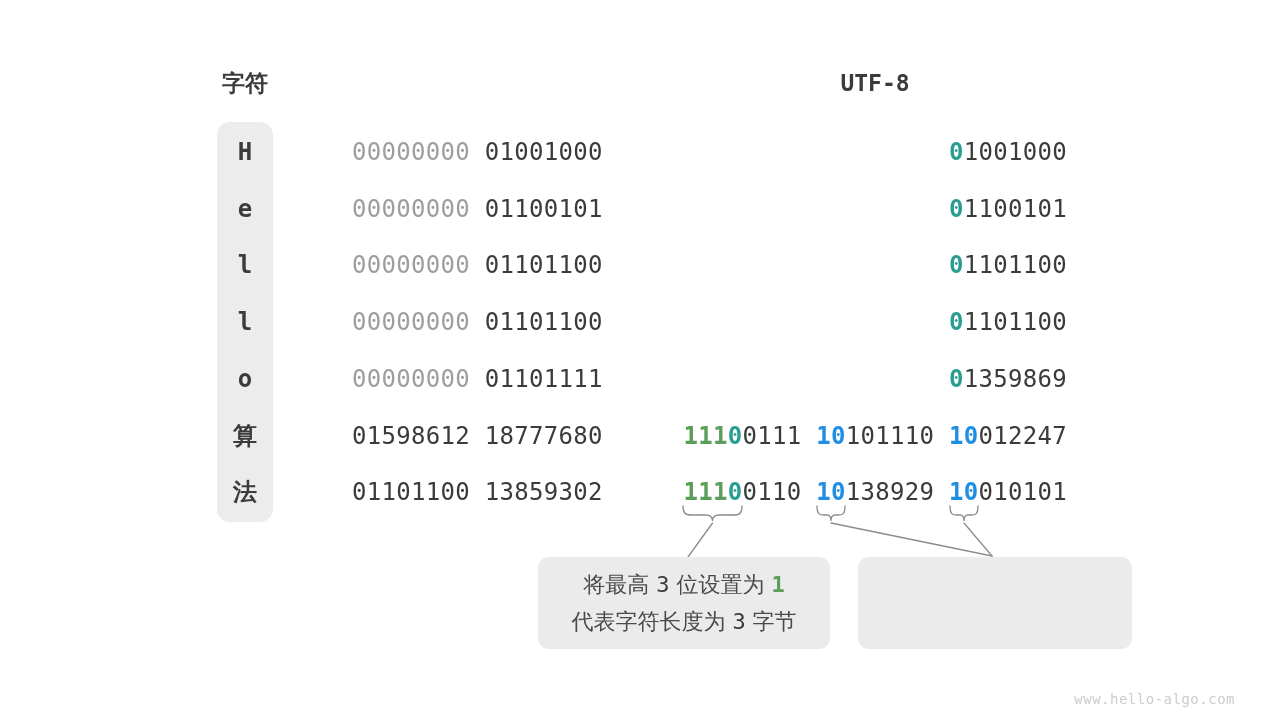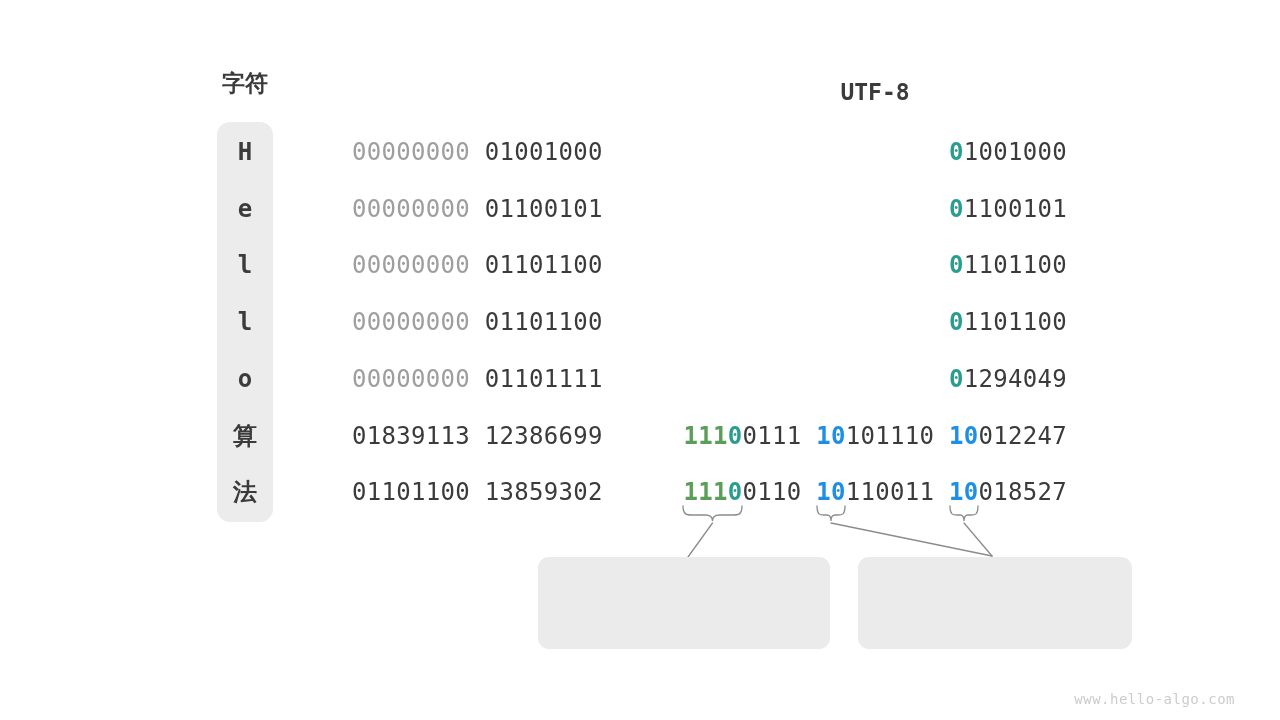--- a/index.html
+++ b/index.html
@@ -47,58 +47,60 @@
     letter-spacing:0.5px;
   }
   svg.overlay{position:absolute;left:0;top:0;pointer-events:none;}
 </style>
 </head>
 <body>
 
 <div id="canvas">
 
   <div class="hdr hdr-cjk" style="left:205px;width:80px;">字符</div>
-  <div class="hdr" style="left:795px;width:160px;margin-top:9px;">UTF-8</div>
+  <div class="hdr" style="left:795px;width:160px;">UTF-8</div>
 
   <div class="char-col-bg"></div>
 
   <div id="rows">
       <div class="char-cell" style="top: 136px;">H</div>
       <div class="bin-cell unicode-cell" style="top: 136px;"><span class="seg-gray">00000000</span> <span class="seg-dark">01001000</span></div>
       <div class="bin-cell utf8-cell" style="top: 136px;"><span class="seg-teal">0</span><span class="seg-dark">1001000</span></div>
       <div class="char-cell" style="top: 193px;">e</div>
       <div class="bin-cell unicode-cell" style="top: 193px;"><span class="seg-gray">00000000</span> <span class="seg-dark">01100101</span></div>
       <div class="bin-cell utf8-cell" style="top: 193px;"><span class="seg-teal">0</span><span class="seg-dark">1100101</span></div>
       <div class="char-cell" style="top: 249px;">l</div>
       <div class="bin-cell unicode-cell" style="top: 249px;"><span class="seg-gray">00000000</span> <span class="seg-dark">01101100</span></div>
       <div class="bin-cell utf8-cell" style="top: 249px;"><span class="seg-teal">0</span><span class="seg-dark">1101100</span></div>
       <div class="char-cell" style="top: 306px;">l</div>
       <div class="bin-cell unicode-cell" style="top: 306px;"><span class="seg-gray">00000000</span> <span class="seg-dark">01101100</span></div>
       <div class="bin-cell utf8-cell" style="top: 306px;"><span class="seg-teal">0</span><span class="seg-dark">1101100</span></div>
       <div class="char-cell" style="top: 363px;">o</div>
       <div class="bin-cell unicode-cell" style="top: 363px;"><span class="seg-gray">00000000</span> <span class="seg-dark">01101111</span></div>
-      <div class="bin-cell utf8-cell" style="top: 363px;"><span class="seg-teal">0</span><span class="seg-dark">1294049</span></div>
+      <div class="bin-cell utf8-cell" style="top: 363px;"><span class="seg-teal">0</span><span class="seg-dark">1359869</span></div>
       <div class="char-cell" style="top: 420px;">算</div>
-      <div class="bin-cell unicode-cell" style="top: 420px;"><span class="seg-dark">01839113</span> <span class="seg-dark">12386699</span></div>
+      <div class="bin-cell unicode-cell" style="top: 420px;"><span class="seg-dark">01598612</span> <span class="seg-dark">18777680</span></div>
       <div class="bin-cell utf8-cell" style="top: 420px;"><span class="seg-green">111</span><span class="seg-teal">0</span><span class="seg-dark">0111</span> <span class="seg-blue">10</span><span class="seg-dark">101110</span> <span class="seg-blue">10</span><span class="seg-dark">012247</span></div>
       <div class="char-cell" style="top: 476px;">法</div>
       <div class="bin-cell unicode-cell" style="top: 476px;"><span class="seg-dark">01101100</span> <span class="seg-dark">13859302</span></div>
-      <div class="bin-cell utf8-cell" style="top: 476px;"><span class="seg-green">111</span><span class="seg-teal">0</span><span class="seg-dark">0110</span> <span class="seg-blue">10</span><span class="seg-dark">110011</span> <span class="seg-blue">10</span><span class="seg-dark">018527</span></div>
+      <div class="bin-cell utf8-cell" style="top: 476px;"><span class="seg-green">111</span><span class="seg-teal">0</span><span class="seg-dark">0110</span> <span class="seg-blue">10</span><span class="seg-dark">138929</span> <span class="seg-blue">10</span><span class="seg-dark">010101</span></div>
     </div>
 
   <svg class="overlay" width="1280" height="720" viewBox="0 0 1280 720">
     <g stroke="#8c8c8c" stroke-width="1.3" fill="none" stroke-linecap="round">
       <path d="M683 506 C683 515 687 515 692 515 L705.5 515 Q712.5 515 712.5 521 Q712.5 515 719.5 515 L733 515 C738 515 742 515 742 506"></path>
       <path d="M817 506 C817 515 820 515 824 515 L827 515 Q831 515 831 521 Q831 515 835 515 L838 515 C842 515 845 515 845 506"></path>
       <path d="M950 506 C950 515 953 515 957 515 L960 515 Q964 515 964 521 Q964 515 968 515 L971 515 C975 515 978 515 978 506"></path>
       <path d="M712.5 523 L688 557"></path>
       <path d="M831 523 L992 556"></path>
       <path d="M964 523 L992 556"></path>
     </g>
   </svg>
 
   <div class="callout" style="left:538px;width:292px;">
+    <div class="line"><span>将最高 </span><span class="num">3</span><span> 位设置为 </span><span class="num-green">1</span></div>
+    <div class="line"><span>代表字符长度为 </span><span class="num">3</span><span> 字节</span></div>
   </div>
   <div class="callout" style="left:858px;width:274px;">
   </div>
 
   <div class="watermark">www.hello-algo.com</div>
 </div>
 
 </body></html>

